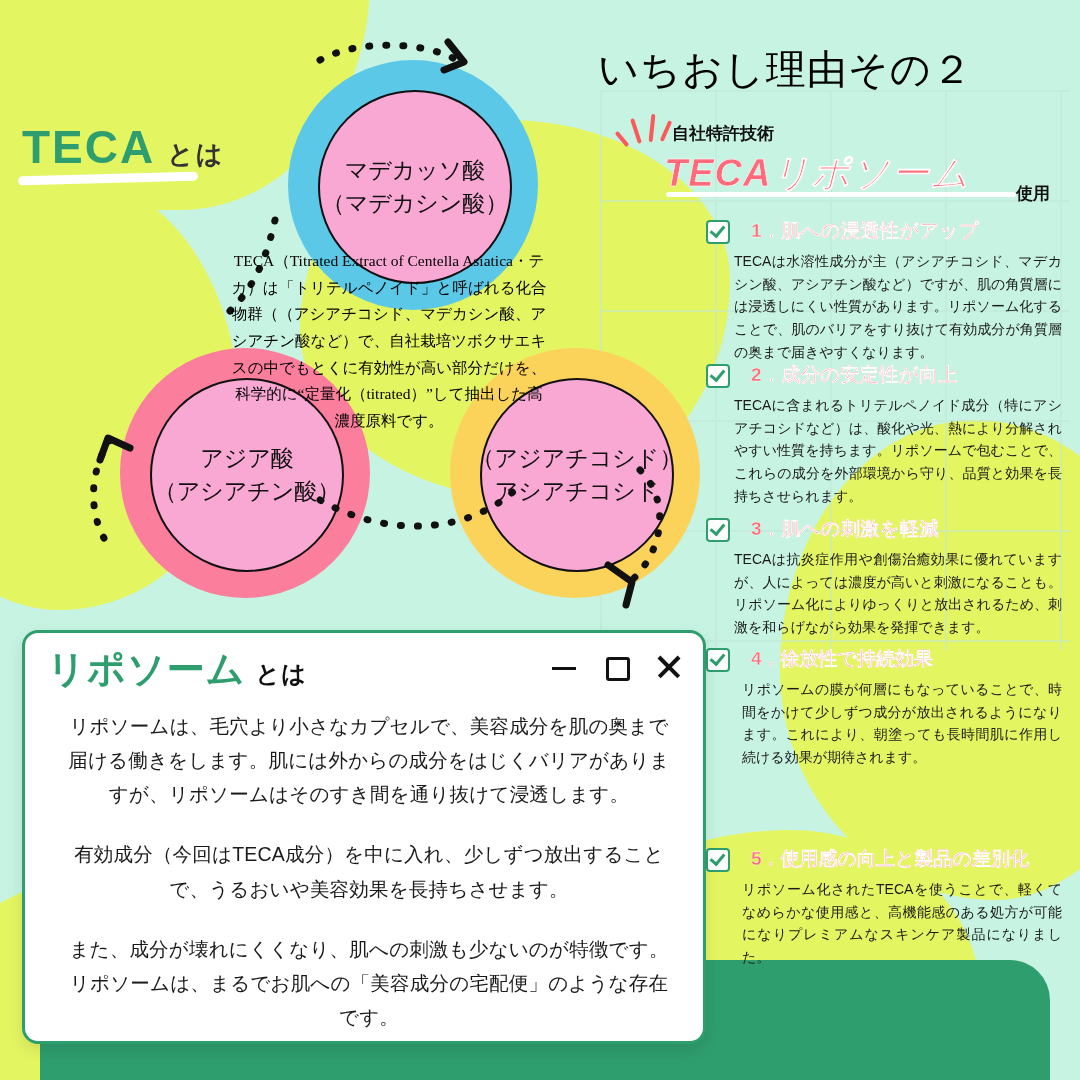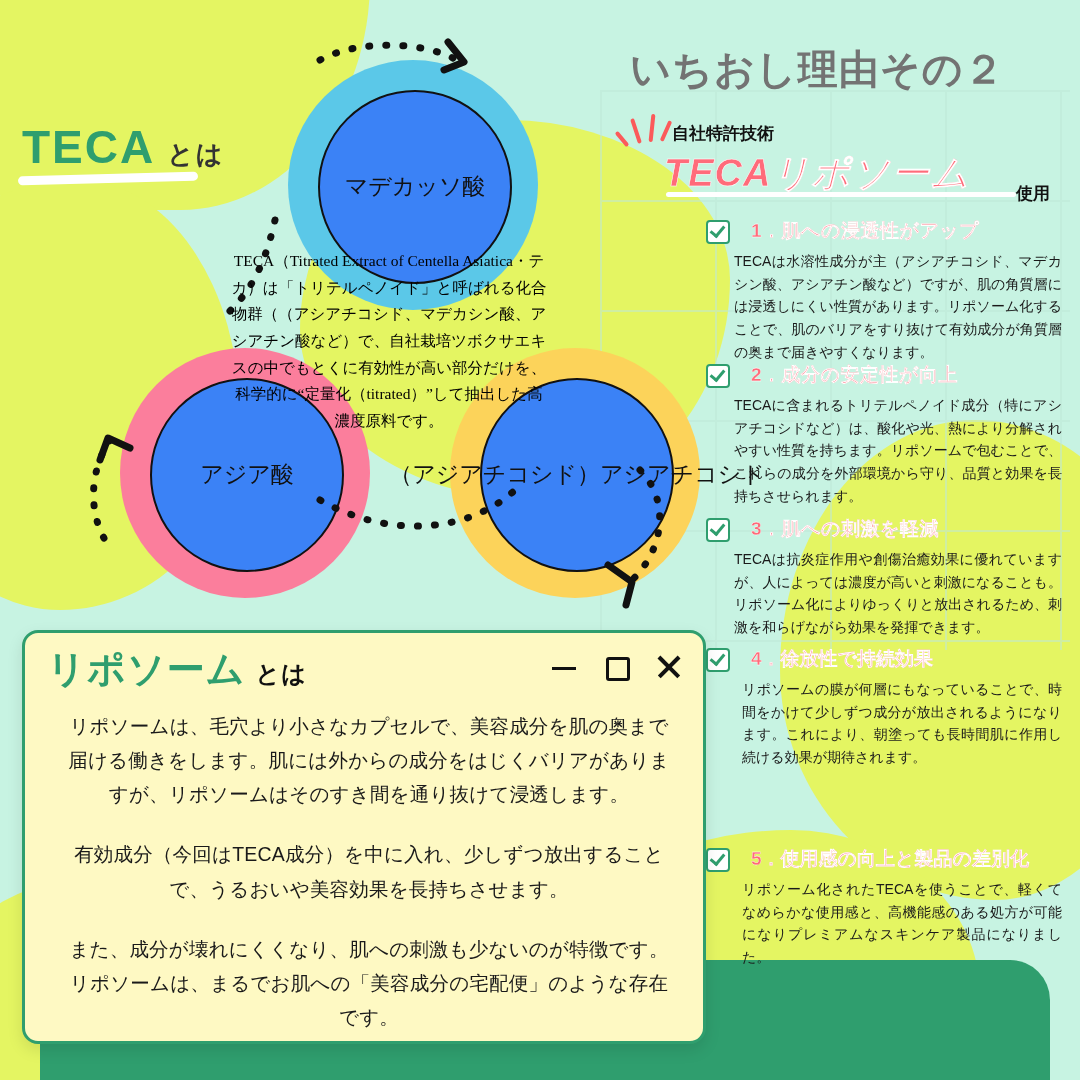--- a/index.html
+++ b/index.html
@@ -100,24 +100,24 @@
     position: absolute;
     border-radius: 50%;
     display: flex;
     align-items: center;
     justify-content: center;
     text-align: center;
   }
   .ring-fill {
     position: absolute;
     border-radius: 50%;
-    background: #3b82f6;
+    background: #f9a8d4;
     border: 2px solid #111;
     display: flex;
-    flex-direction: row;
+    flex-direction: column;
     align-items: center;
     justify-content: center;
   }
   .ring-blue {
     left: 288px; top: 60px;
     width: 250px; height: 250px;
     background: #5bc8e8;
   }
   .ring-pink {
     left: 120px; top: 348px;
@@ -151,24 +151,24 @@
     width: 322px;
     font-family: "Liberation Serif", serif;
     font-size: 15.5px;
     line-height: 1.72;
     color: #000000;
     text-align: center;
   }
   
   .right-head {
     position: absolute;
-    left: 630px; top: 42px;
+    left: 598px; top: 42px;
     font-size: 40px;
-    font-weight: bold;
-    color: #737373;
+    font-weight: normal;
+    color: #000000;
     letter-spacing: 1px;
   }
   .patent-tag {
     position: absolute;
     left: 672px; top: 122px;
     font-size: 17px;
     font-weight: bold;
     color: #111;
   }
   .spark {
@@ -255,21 +255,21 @@
   .p3 { top: 516px; }
   .p4 { top: 646px; }
   .p5 { top: 846px; }
   .p4 .p-body, .p5 .p-body { margin-left: 36px; }
   .p4 .p-title, .p5 .p-title { letter-spacing: 0; }
   
   .window {
     position: absolute;
     left: 22px; top: 630px;
     width: 678px; height: 408px;
-    background: #fef9c3;
+    background: #ffffff;
     border: 3px solid #2f9e6e;
     border-radius: 16px;
     box-shadow: 0 6px 16px rgba(0,0,0,.10);
     overflow: hidden;
   }
   .win-bar {
     position: relative;
     height: 72px;
     display: flex;
     align-items: center;
@@ -365,23 +365,25 @@
     <span>TECA</span><span class="sub">とは</span>
   </div>
   <div class="teca-underline"></div>
 
   <div class="ring ring-blue"></div>
   <div class="ring ring-pink"></div>
   <div class="ring ring-yellow"></div>
 
   <div class="ring-fill fill-blue">
     <div class="ring-label">マデカッソ酸</div>
+    <div class="ring-label small">（マデカシン酸）</div>
   </div>
   <div class="ring-fill fill-pink">
     <div class="ring-label">アジア酸</div>
+    <div class="ring-label small">（アシアチン酸）</div>
   </div>
   <div class="ring-fill fill-yellow">
     <div class="ring-label small">（アジアチコシド）</div>
     <div class="ring-label">アシアチコシド</div>
   </div>
 
   <svg class="dots" style="left:60px;top:20px;width:700px;height:620px;" viewBox="0 0 700 620">
     <path d="M260,40 C300,18 370,22 400,42" fill="none" stroke="#111" stroke-width="7" stroke-linecap="round" stroke-dasharray="1 16"></path>
     <path d="M215,200 C205,245 190,275 160,300" fill="none" stroke="#111" stroke-width="7" stroke-linecap="round" stroke-dasharray="1 16"></path>
     <path d="M260,480 C330,520 410,512 455,470" fill="none" stroke="#111" stroke-width="7" stroke-linecap="round" stroke-dasharray="1 16"></path>

